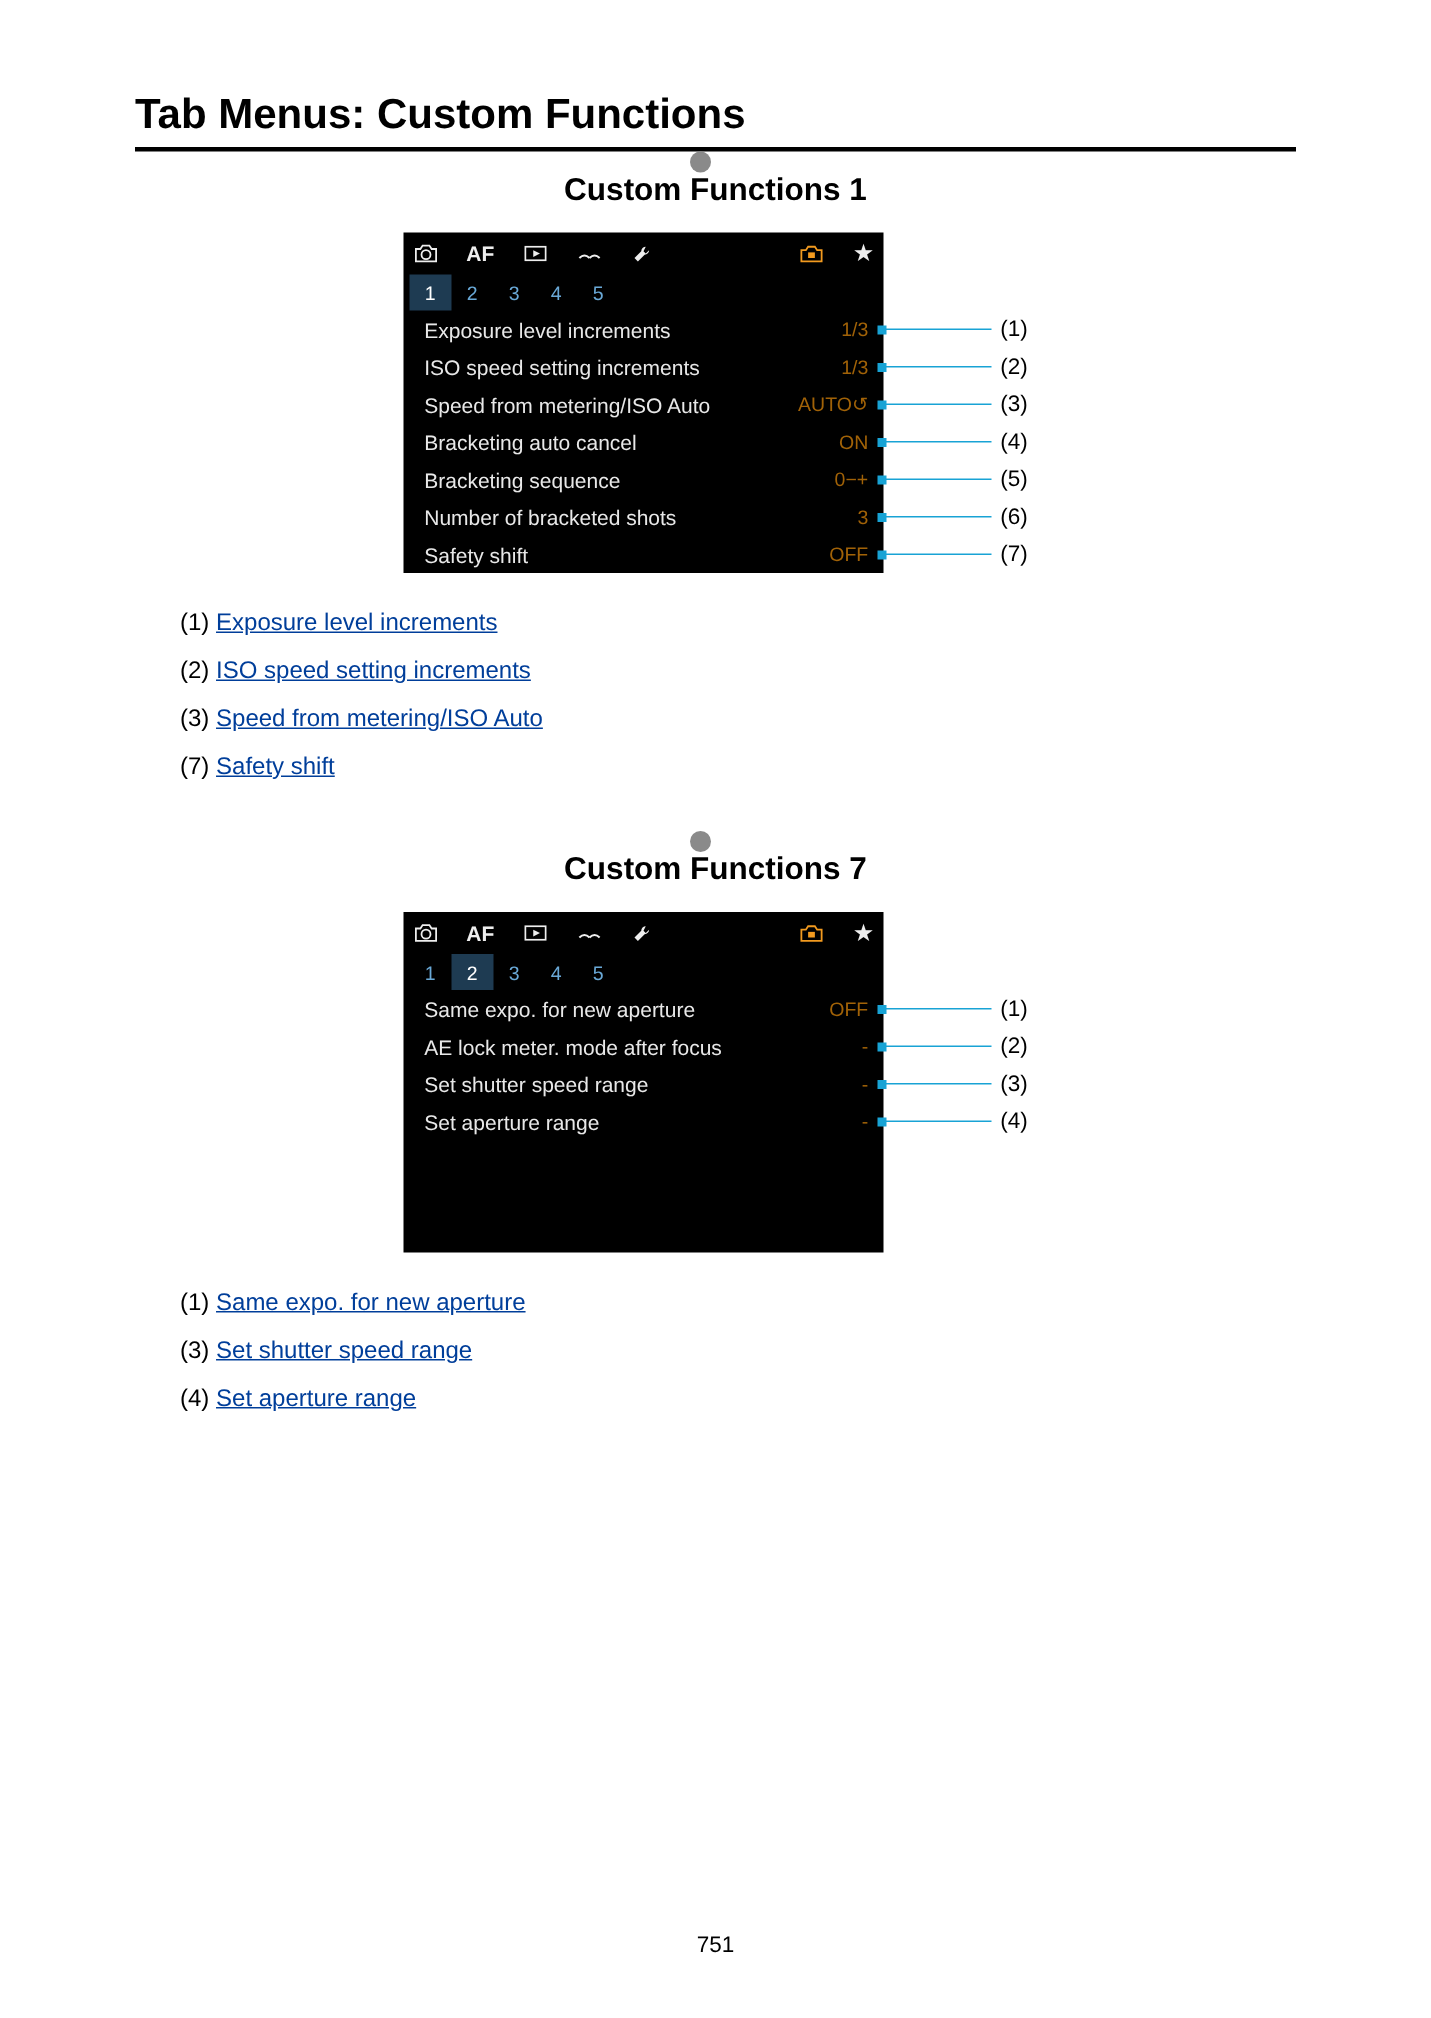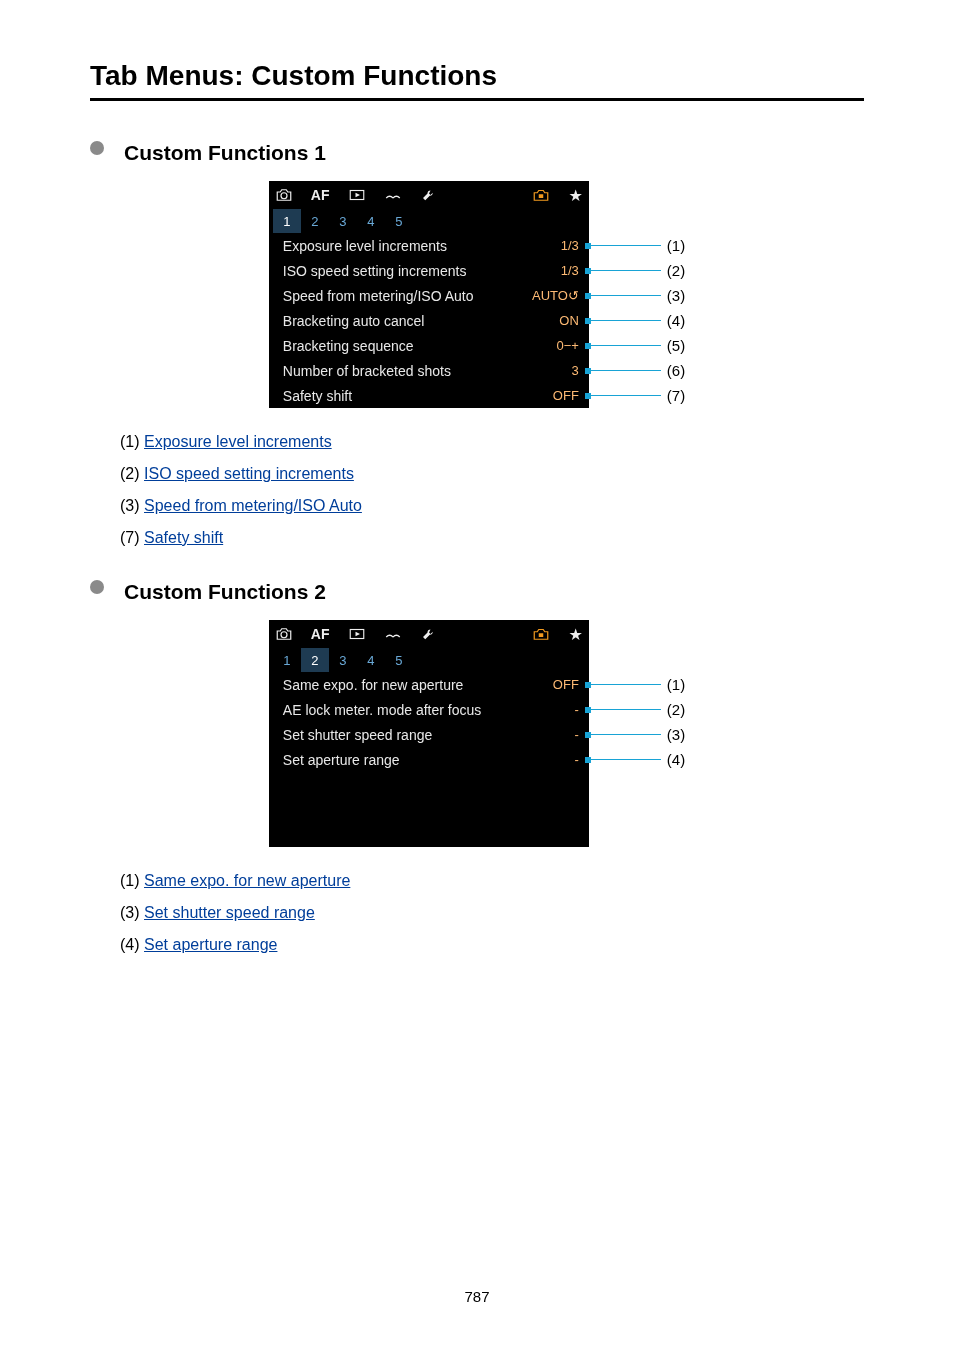--- a/index.html
+++ b/index.html
@@ -10,26 +10,26 @@
     font-family: Arial, Helvetica, sans-serif;
     color: #000;
     padding: 60px 90px 0 90px;
     position: relative;
   }
   .page-title {
     font-size: 28px;
     font-weight: bold;
     border-bottom: 3px solid #000;
     padding-bottom: 6px;
-    margin-bottom: 40px;
   }
   .section-header {
     display: flex;
-    align-items: flex-start;
+    align-items: center;
     margin-bottom: 16px;
+    flex-direction: column;
   }
   .bullet {
     width: 14px;
     height: 14px;
     border-radius: 50%;
     background: #8a8a8a;
     margin-right: 20px;
     flex-shrink: 0;
   }
   .section-title {
@@ -88,21 +88,21 @@
   }
   .menu-list .row {
     display: flex;
     justify-content: space-between;
     align-items: center;
     padding: 4px 10px 4px 14px;
     font-size: 14px;
     height: 25px;
   }
   .row .label { color: #e8e8e8; }
-  .row .value { color: #fdba74; font-size: 13px; }
+  .row .value { color: #a16207; font-size: 13px; }
   .callouts {
     padding-top: 52px;
     font-size: 15px;
     color: #000;
   }
   .call {
     display: flex;
     align-items: center;
     height: 25px;
   }
@@ -264,21 +264,21 @@
     </div>
     <div class="links">
       <div><span>(1)</span> <a href="#">Exposure level increments</a></div>
       <div><span>(2)</span> <a href="#">ISO speed setting increments</a></div>
       <div><span>(3)</span> <a href="#">Speed from metering/ISO Auto</a></div>
       <div><span>(7)</span> <a href="#">Safety shift</a></div>
     </div>
 
     <div class="section-header">
       <span class="bullet"></span>
-      <span class="section-title">Custom Functions 2</span>
+      <span class="section-title">Custom Functions 7</span>
     </div>
     <div class="figure-wrap">
       <div class="figure">
         <div class="screen">
     <div class="tabrow">
     <span class="tab">
               <svg class="icon" viewBox="0 0 24 20">
                 <path d="M3 6h4l2-3h6l2 3h4v11H3z" fill="none" stroke="#eee" stroke-width="1.6"></path>
                 <circle cx="12" cy="11" r="4" fill="none" stroke="#eee" stroke-width="1.6"></circle>
               </svg>
@@ -362,13 +362,13 @@
         </div>
       </div>
     </div>
     <div class="links">
       <div><span>(1)</span> <a href="#">Same expo. for new aperture</a></div>
       <div><span>(3)</span> <a href="#">Set shutter speed range</a></div>
       <div><span>(4)</span> <a href="#">Set aperture range</a></div>
     </div>
   </div>
 
-<div class="pagenum">787</div>
+<div class="pagenum">751</div>
 
 </body></html>

